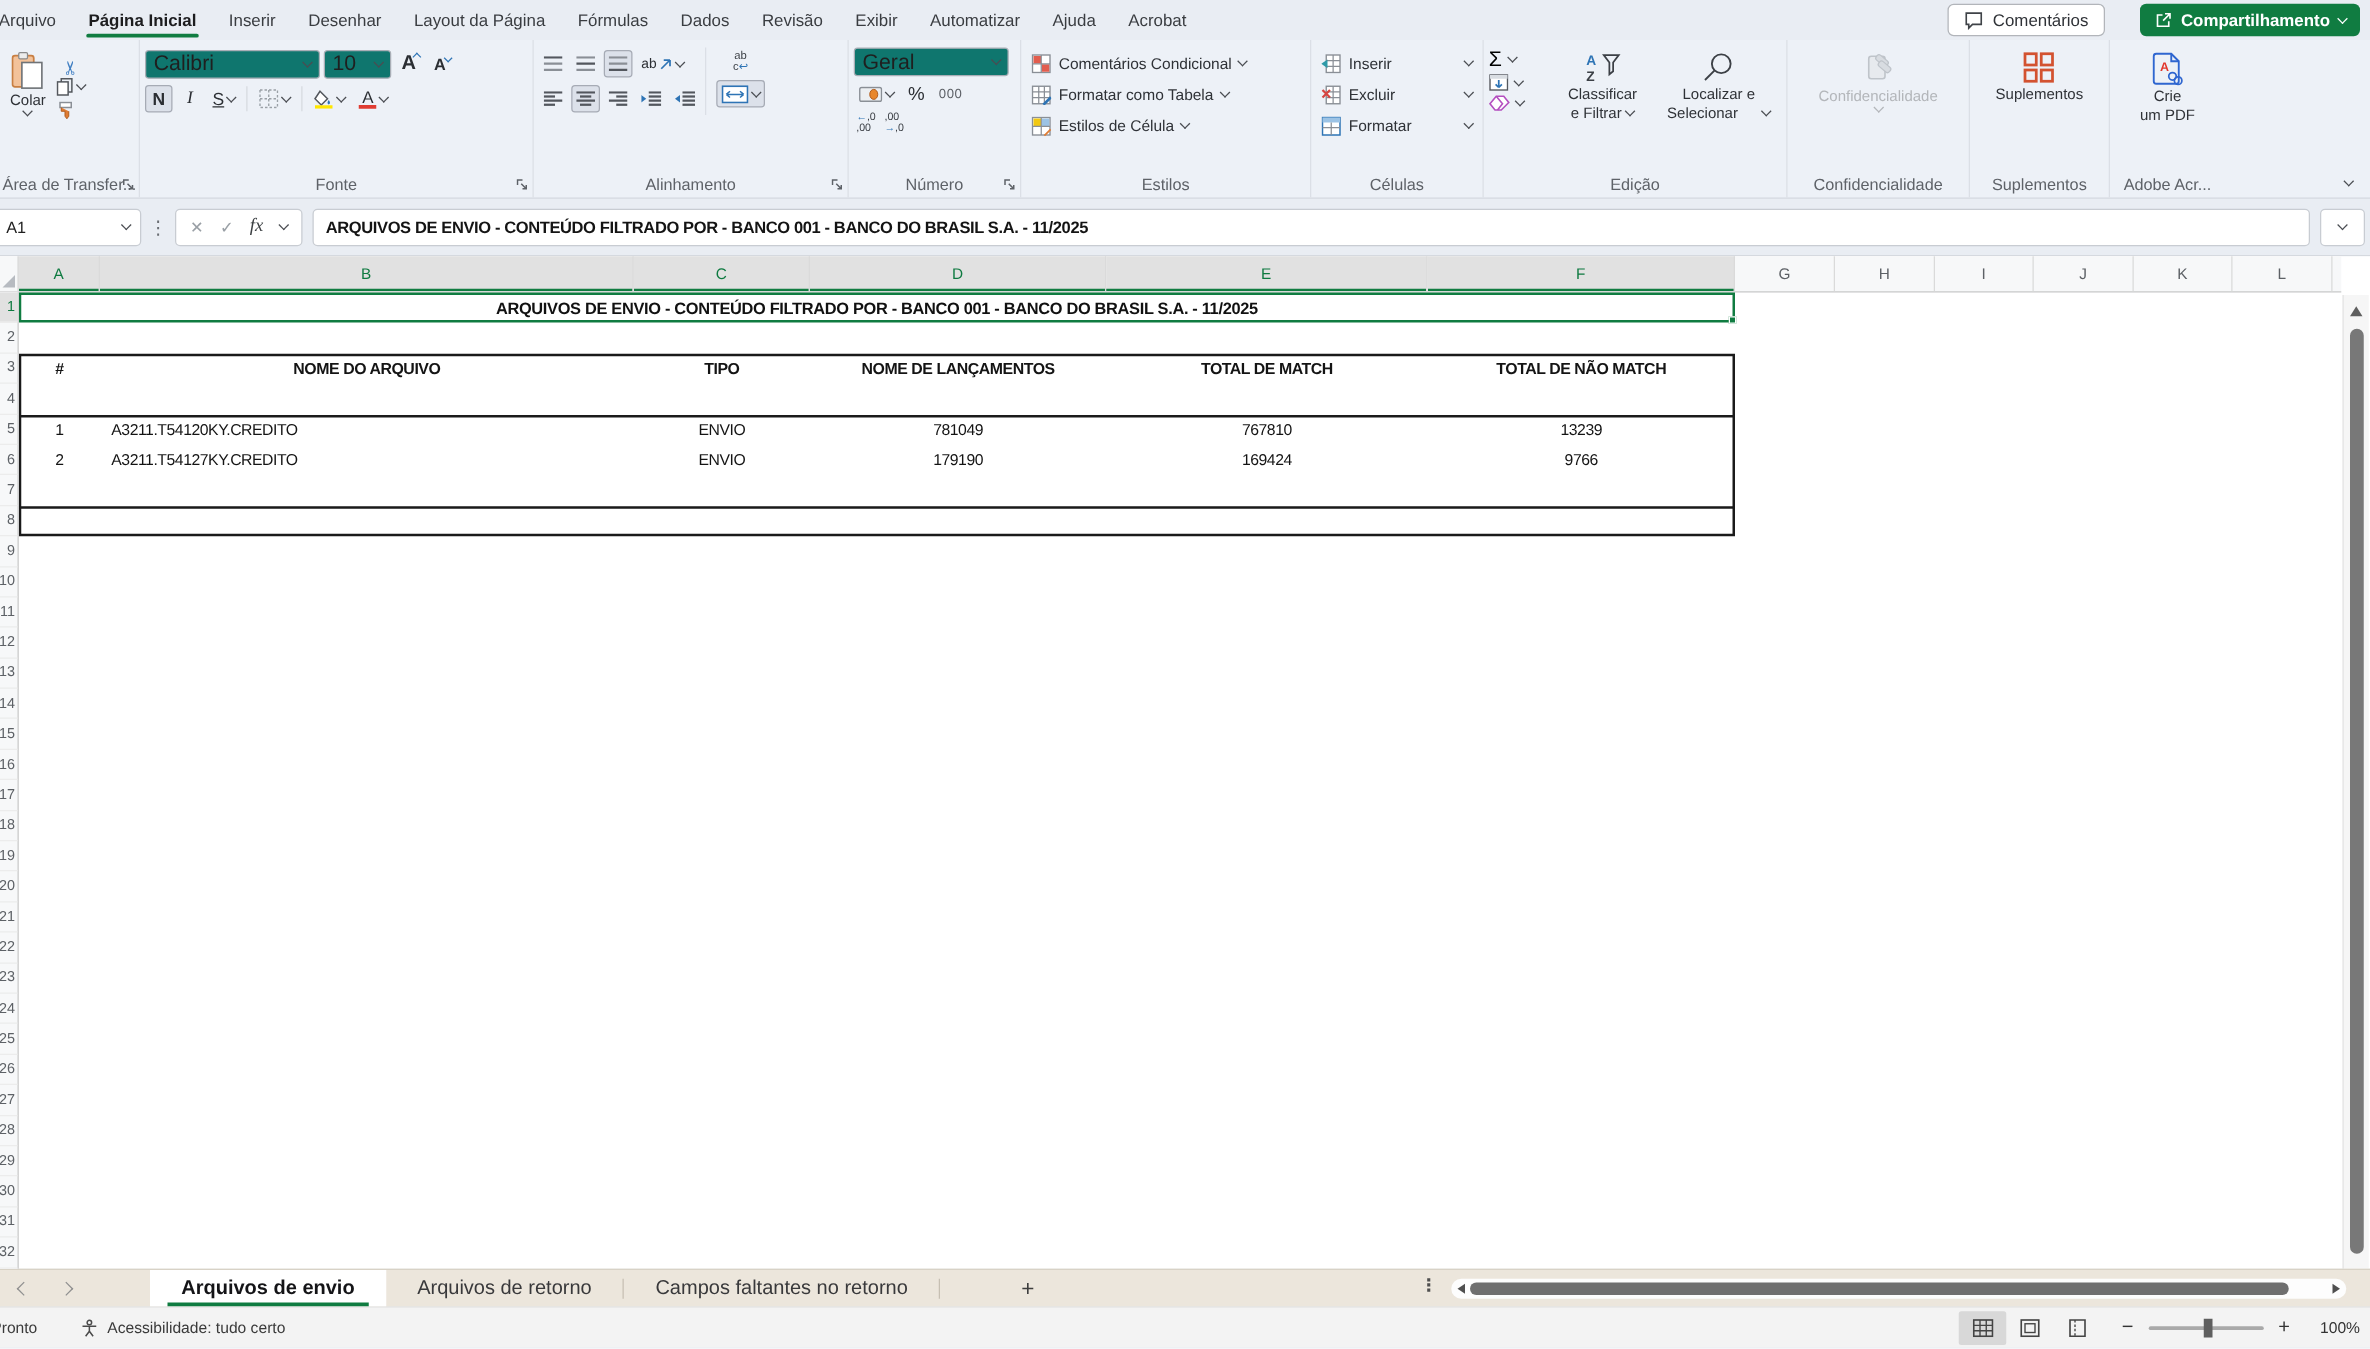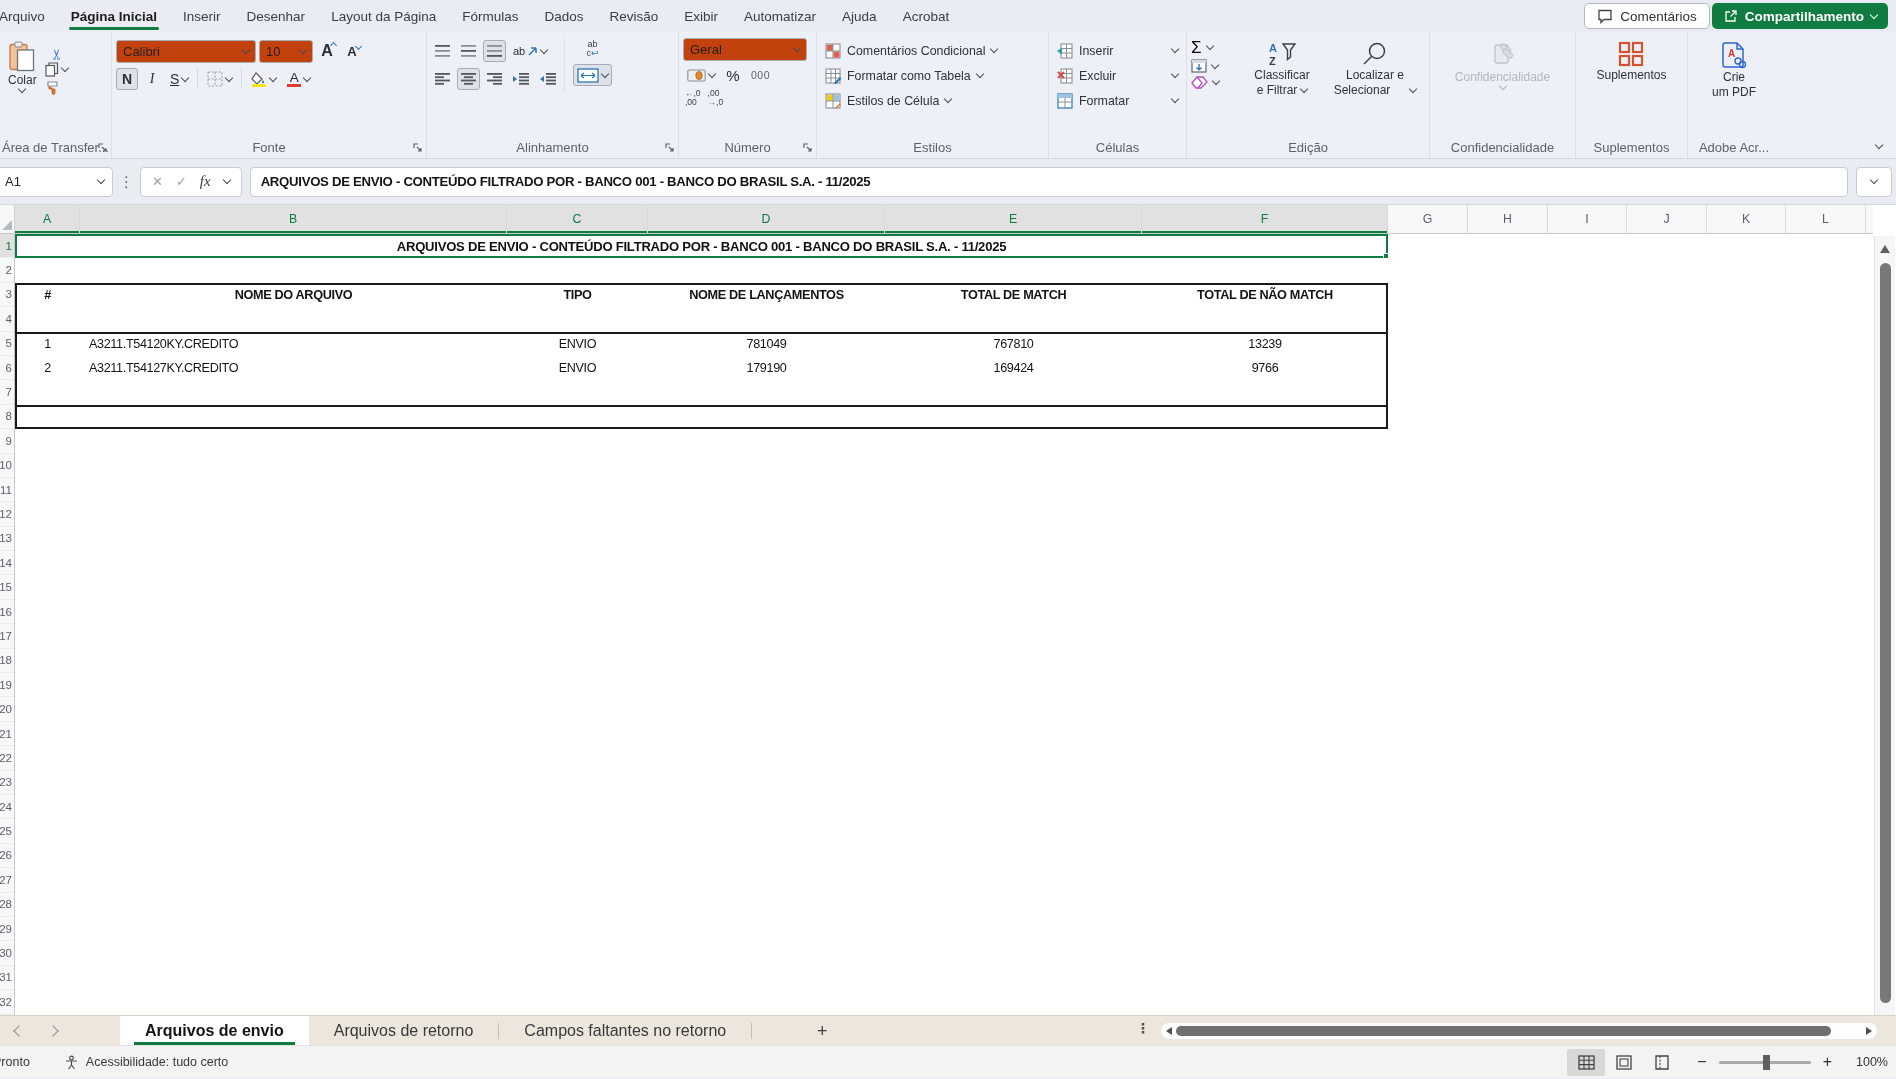--- a/index.html
+++ b/index.html
@@ -7,38 +7,38 @@
 body{font-family:"Liberation Sans","DejaVu Sans",sans-serif;background:#fff}
 .app{position:relative;width:1896px;height:1079px;background:#e9edf3;overflow:hidden}
 
 
 .menubar{height:32px;display:flex;align-items:center;background:#e9edf3;padding-right:8px}
 .menutabs{display:flex;align-items:center;height:100%}
 .mtab{padding:0 13px;font-size:13.5px;color:#3a3d41;height:100%;display:flex;align-items:center;position:relative;white-space:nowrap;cursor:default}
 .mtab.active{font-weight:700;color:#1d1d1f}
 .mtab.active::after{content:"";position:absolute;left:11px;right:11px;bottom:2px;height:3px;background:#107c41;border-radius:2px}
 .mtab.first{margin-left:-14px}
-.menubar-right{margin-left:auto;display:flex;gap:2px;align-items:flex-end}
+.menubar-right{margin-left:auto;display:flex;gap:28px;align-items:flex-end}
 .btn-comments{display:flex;align-items:center;gap:7px;background:#fff;border:1px solid #b2b5ba;border-radius:5px;height:26px;padding:0 12px;font-size:13.5px;color:#2f3237}
 .btn-share{display:flex;align-items:center;gap:7px;background:#107c41;border:none;border-radius:5px;height:26px;padding:0 11px;font-size:13.5px;color:#fff;font-weight:600}
 .chev{width:6px;height:6px;border-right:1.4px solid #4a4d52;border-bottom:1.4px solid #4a4d52;transform:rotate(45deg);display:inline-block;flex:none;margin-top:-3px}
 .chev.w{border-color:#fff}
 .chev.g{border-color:#b3b6ba}
 
 
 .ribbon{height:127px;display:flex;background:#edf1f7;border-bottom:1px solid #d3d8e0;position:relative}
 .rgroup{display:flex;flex-direction:column;border-right:1px solid #dbdfe6;padding:6px 4px 0;position:relative;flex:none}
 .rlabel{margin-top:auto;height:18px;font-size:13px;color:#5e6268;display:flex;align-items:center;justify-content:center;white-space:nowrap;padding-bottom:3px}
 .launcher{position:absolute;right:3px;bottom:5px}
 .g-clip{width:112px}.g-font{width:315px}.g-align{width:252px}.g-num{width:138px}.g-styles{width:232px}.g-cells{width:138px}.g-edit{width:243px}.g-sens{width:146px}.g-sup{width:112px}.g-cop{width:76px}.g-pdf{width:92px}
 .bigbtn{display:flex;flex-direction:column;align-items:center;gap:2px;padding:3px 4px;font-size:12px;color:#2f3237;border-radius:3px;line-height:13px;white-space:nowrap}
 .rrow{display:flex;align-items:center;gap:3px;height:26px}
 .tbtn{height:22px;min-width:22px;display:inline-flex;align-items:center;justify-content:center;border-radius:3px;font-size:14px;color:#2b2e33;gap:3px;padding:0 3px;border:1px solid transparent}
 .tbtn.on{background:#dce1ea;border-color:#a6abb5}
-.combo{display:flex;align-items:center;background:#c2410c;border:1px solid #a9aeb6;border-radius:3px;height:23px;font-size:13px;color:#1f1f1f;padding:4px 6px}
+.combo{display:flex;align-items:center;background:#0f766e;border:1px solid #a9aeb6;border-radius:3px;height:23px;font-size:17px;color:#1f1f1f;padding:4px 6px}
 .combo .chev{margin-left:auto}
 .sep{width:1px;height:20px;background:#d6dae0;margin:0 2px}
 .minicol{display:flex;flex-direction:column;justify-content:flex-start;gap:4px}
 .srow{display:flex;align-items:center;gap:6px;height:25px;font-size:12.4px;color:#2f3237;white-space:nowrap;padding:0 4px}
 .gray .bigbtn, .gray{color:#b3b6ba}
 .copilot-ic{width:26px;height:26px;border-radius:50%;background:conic-gradient(from 210deg,#4c8df6,#9a5cf5,#e8498a,#f6a43b,#3fbf62,#4c8df6)}
 .collapse-chev{position:absolute;right:14px;bottom:10px}
 .dec2{display:flex;flex-direction:column;font-size:8.5px;line-height:9px;color:#3c4046;align-items:flex-start;padding:0 2px}
 .dec2 b{color:#2e74b5;font-weight:400}
 .small2{display:flex;flex-direction:column;font-size:9px;line-height:9px;color:#3c4046;align-items:center}

